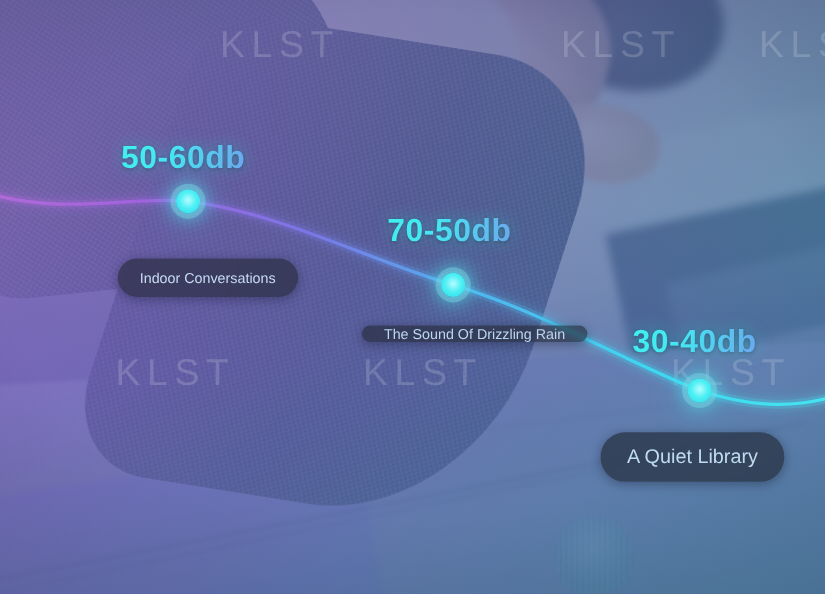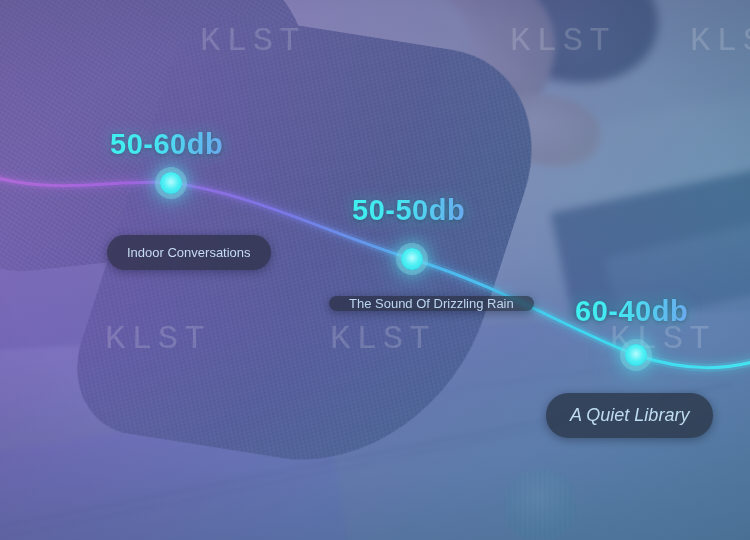--- a/index.html
+++ b/index.html
@@ -138,21 +138,21 @@
       rgba(88,118,170,.42) 100%);
   }
   .vig{
     position:absolute;inset:0;
     background:radial-gradient(110% 95% at 50% 45%, rgba(0,0,0,0) 45%, rgba(20,16,48,.28) 100%);
   }
 
   
   .wm{
     position:absolute;color:rgba(255,255,255,.17);
-    font-family:Liberation Mono, monospace;
+    font-family:Liberation Sans, sans-serif;
     font-size:30px;letter-spacing:5px;user-select:none;white-space:nowrap;
   }
   .wm.big{font-size:34px;letter-spacing:6px;}
 
   
   .curve{position:absolute;inset:0;pointer-events:none;}
 
   
   .pt{position:absolute;width:22px;height:22px;border-radius:50%;
       transform:translate(-50%,-50%);
@@ -175,21 +175,21 @@
   .pill{
     position:absolute;display:inline-flex;align-items:center;justify-content:center;
     background:rgba(34,38,52,.62);
     border-radius:22px;
     color:#cfe6f4;white-space:nowrap;
     box-shadow:0 2px 10px rgba(10,12,30,.35);
     backdrop-filter:blur(2px);
   }
   .pill.p1{font-size:13px;padding:10px 20px;color:#c6dcf2;}
   .pill.p2{font-size:13px;padding:0 20px;color:#bcd6ee;}
-  .pill.p3{font-size:18px;padding:12px 24px;color:#bfdcee;background:rgba(36,44,58,.70);font-style:italic;}
+  .pill.p3{font-size:18px;padding:12px 24px;color:#bfdcee;background:rgba(36,44,58,.70);}
 </style>
 </head>
 <body>
 
 <div id="stage">
 
   <div class="photo">
     <div class="bg-base"></div>
     <div class="pillow"></div>
     <div class="mattress"></div>
@@ -239,22 +239,22 @@
             <feMergeNode in="b"></feMergeNode>
             <feMergeNode in="SourceGraphic"></feMergeNode>
           </feMerge>
       </filter>
     </defs>
     <path id="curve-path-glow" fill="none" stroke="url(#curveGrad)" stroke-width="8" opacity=".35" filter="url(#curveGlow)" stroke-linecap="round" d="M -10 176 C 60 196, 120 178, 171 183 C 250 192, 340 238, 412 259 C 500 286, 570 330, 636 355 C 688 372, 726 370, 760 360"></path>
     <path id="curve-path" fill="none" stroke="url(#curveGrad)" stroke-width="3" stroke-linecap="round" d="M -10 176 C 60 196, 120 178, 171 183 C 250 192, 340 238, 412 259 C 500 286, 570 330, 636 355 C 688 372, 726 370, 760 360"></path>
   </svg>
 
   <div class="db" style="left:110px;top:128px;">50-60db</div>
-  <div class="db" style="left:352px;top:194px;">50-50db</div>
-  <div class="db" style="left:575px;top:295px;">60-40db</div>
+  <div class="db" style="left:352px;top:194px;">70-50db</div>
+  <div class="db" style="left:575px;top:295px;">30-40db</div>
 
   <div class="pt" style="left:171px;top:183px;"></div>
   <div class="pt" style="left:412px;top:259px;"></div>
   <div class="pt" style="left:636px;top:355px;"></div>
 
   <div class="pill p1" style="left:107px;top:219px;margin-top:16px;">Indoor Conversations</div>
   <div class="pill p2" style="left:329px;top:296px;">The Sound Of Drizzling Rain</div>
   <div class="pill p3" style="left:546px;top:393px;">A Quiet Library</div>
 
 </div>

